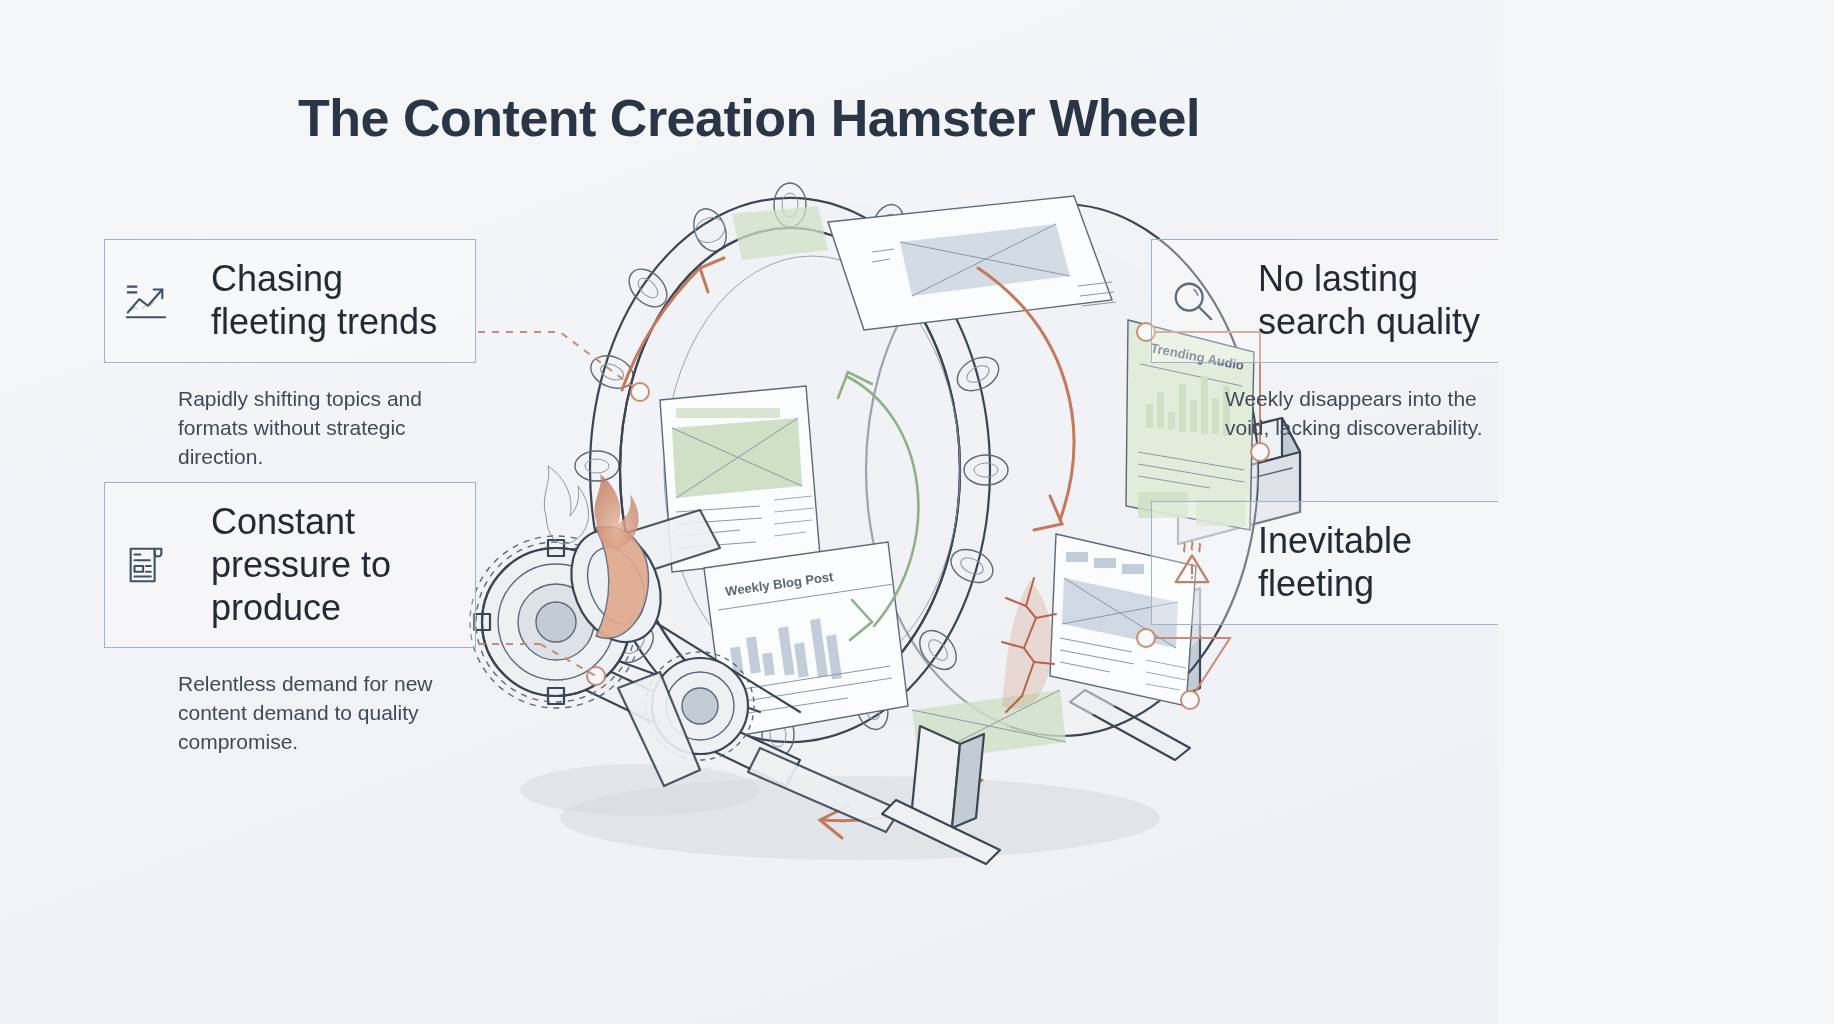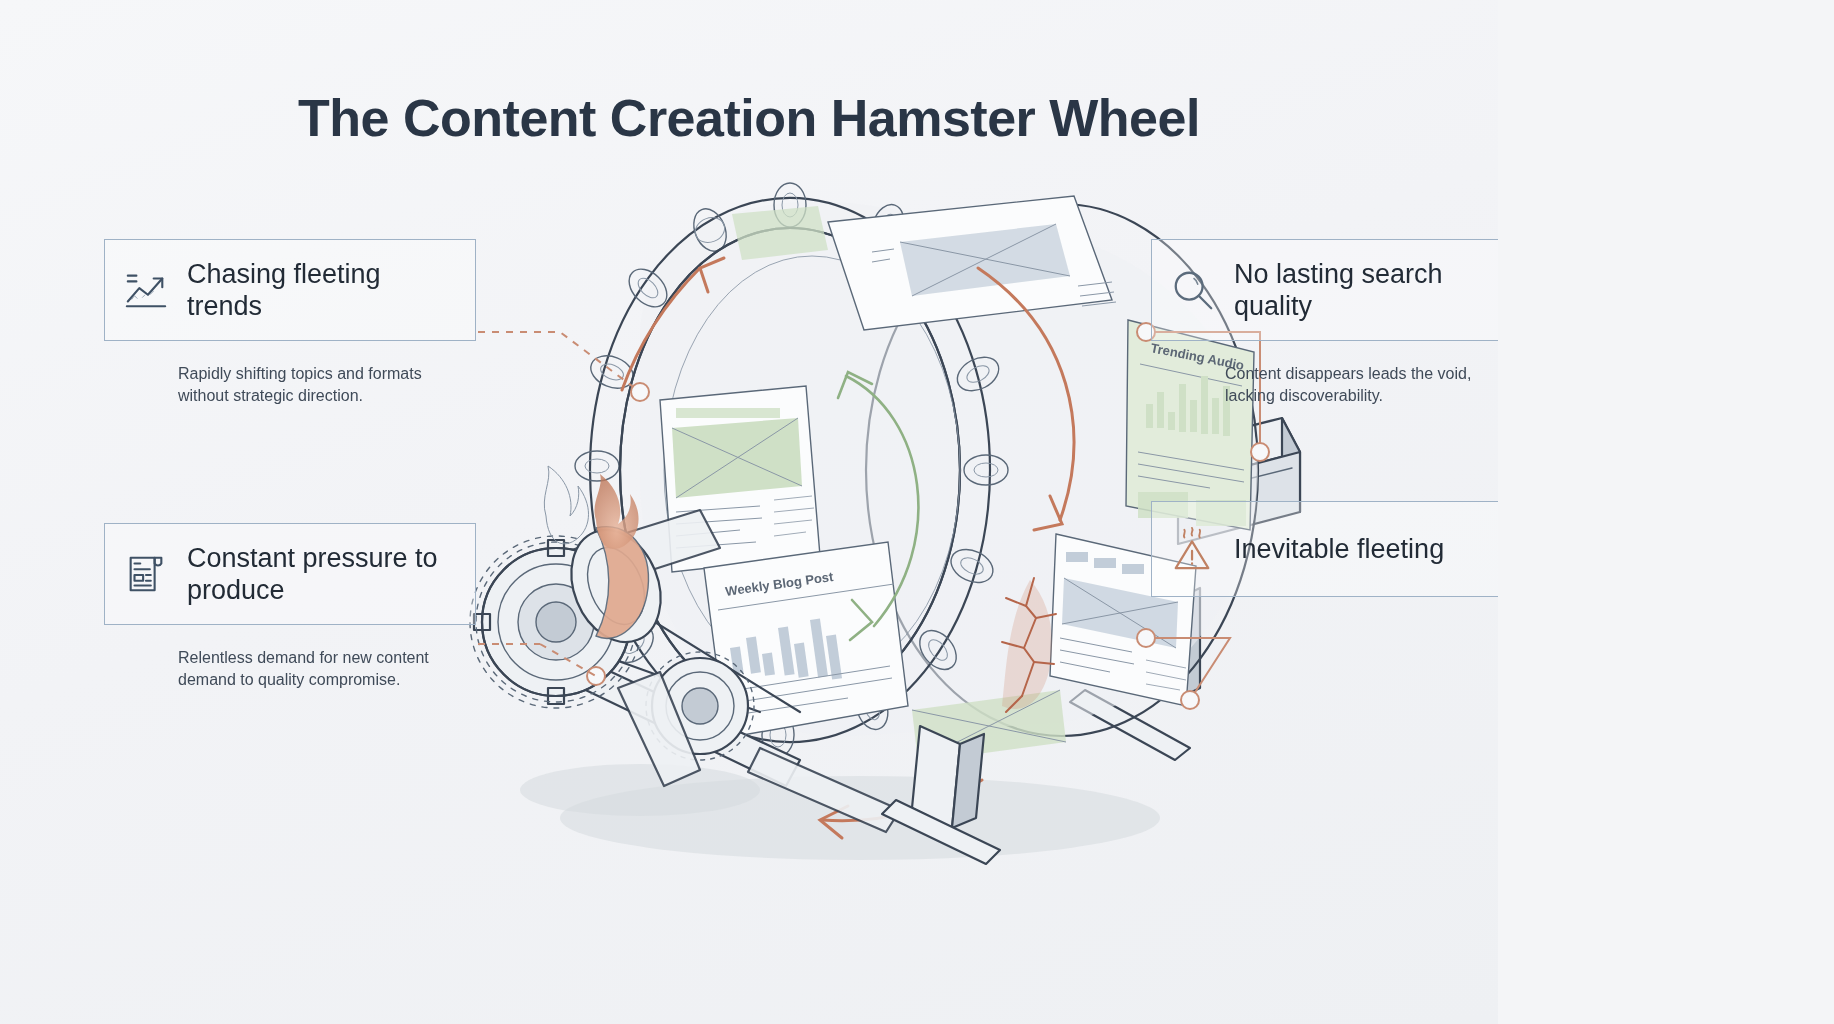--- a/index.html
+++ b/index.html
@@ -55,39 +55,40 @@
   }
 
   .card-icon {
     flex: 0 0 auto;
     width: 46px;
     height: 46px;
     display: block;
   }
 
   .card-title {
-    font-size: 27px;
+    font-size: 36px;
     line-height: 1.19;
     font-weight: 400;
     color: #222b36;
+    margin-left: 24px;
   }
 
   .card-body {
     margin-top: 22px;
     padding-left: 74px;
     padding-right: 6px;
-    font-size: 16px;
+    font-size: 21px;
     line-height: 1.38;
     color: #3f4a58;
   }
 
   .card.right .card-body { padding-left: 74px; }
 
   #card-trends   { left: 104px;  top: 239px; }
-  #card-pressure { left: 104px;  top: 523px; }
+  #card-pressure { left: 104px;  top: 482px; }
   #card-search   { left: 1151px; top: 239px; }
   #card-burnout  { left: 1151px; top: 501px; }
 
   
   #connectors, #illustration {
     position: absolute;
     inset: 0;
     width: 1834px;
     height: 1024px;
   }
@@ -494,21 +495,21 @@
     <div class="card-head">
       <svg class="card-icon" viewBox="0 0 48 48" xmlns="http://www.w3.org/2000/svg">
         <g fill="none" stroke="#5b6b7c" stroke-width="2.4" stroke-linecap="round">
           <circle cx="20" cy="20" r="14"></circle>
           <path d="M30 30 L43 43"></path>
           <path d="M25 12 a9 9 0 0 1 4 6" stroke-width="1.6" opacity="0.8"></path>
         </g>
       </svg>
       <div class="card-title">No lasting search quality</div>
     </div>
-    <div class="card-body">Content disappears leads the void, lacking discoverability.</div>
+    <div class="card-body">Weekly disappears into the void, lacking discoverability.</div>
   </div>
 
   <div class="card right" id="card-burnout">
     <div class="card-head">
       <svg class="card-icon" viewBox="0 0 48 48" xmlns="http://www.w3.org/2000/svg">
         <g fill="none" stroke="#c08163" stroke-width="2" stroke-linecap="round">
           <path d="M15 12 c-2 -3 2 -5 0 -8"></path>
           <path d="M23 10 c-2 -3 2 -5 0 -8"></path>
           <path d="M31 12 c-2 -3 2 -5 0 -8"></path>
         </g>

